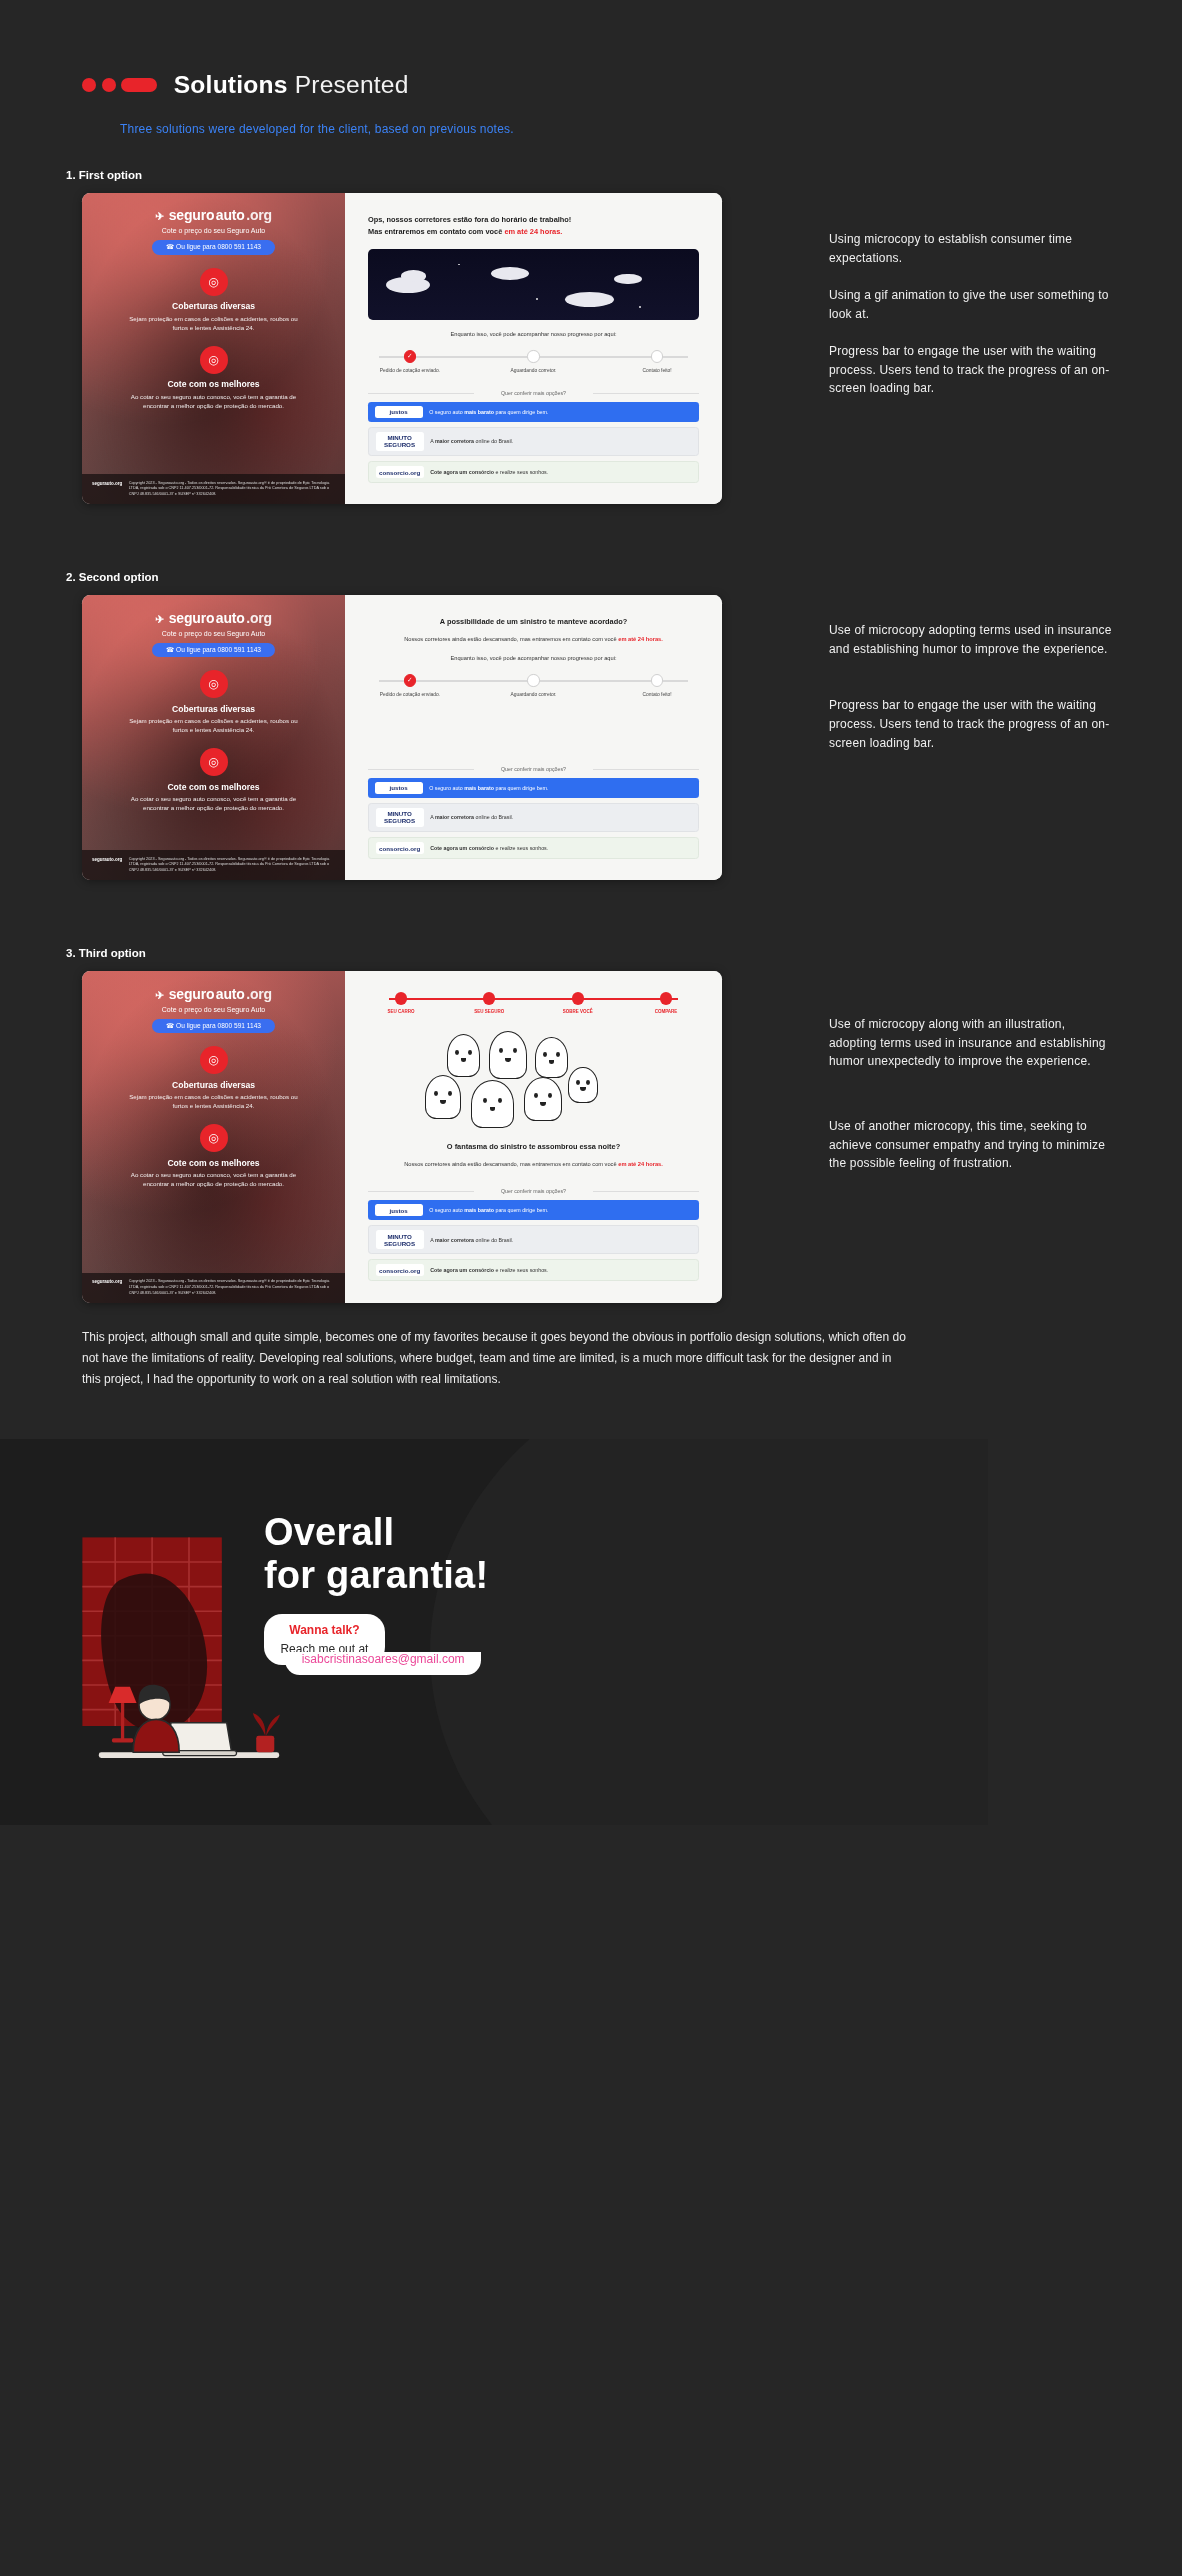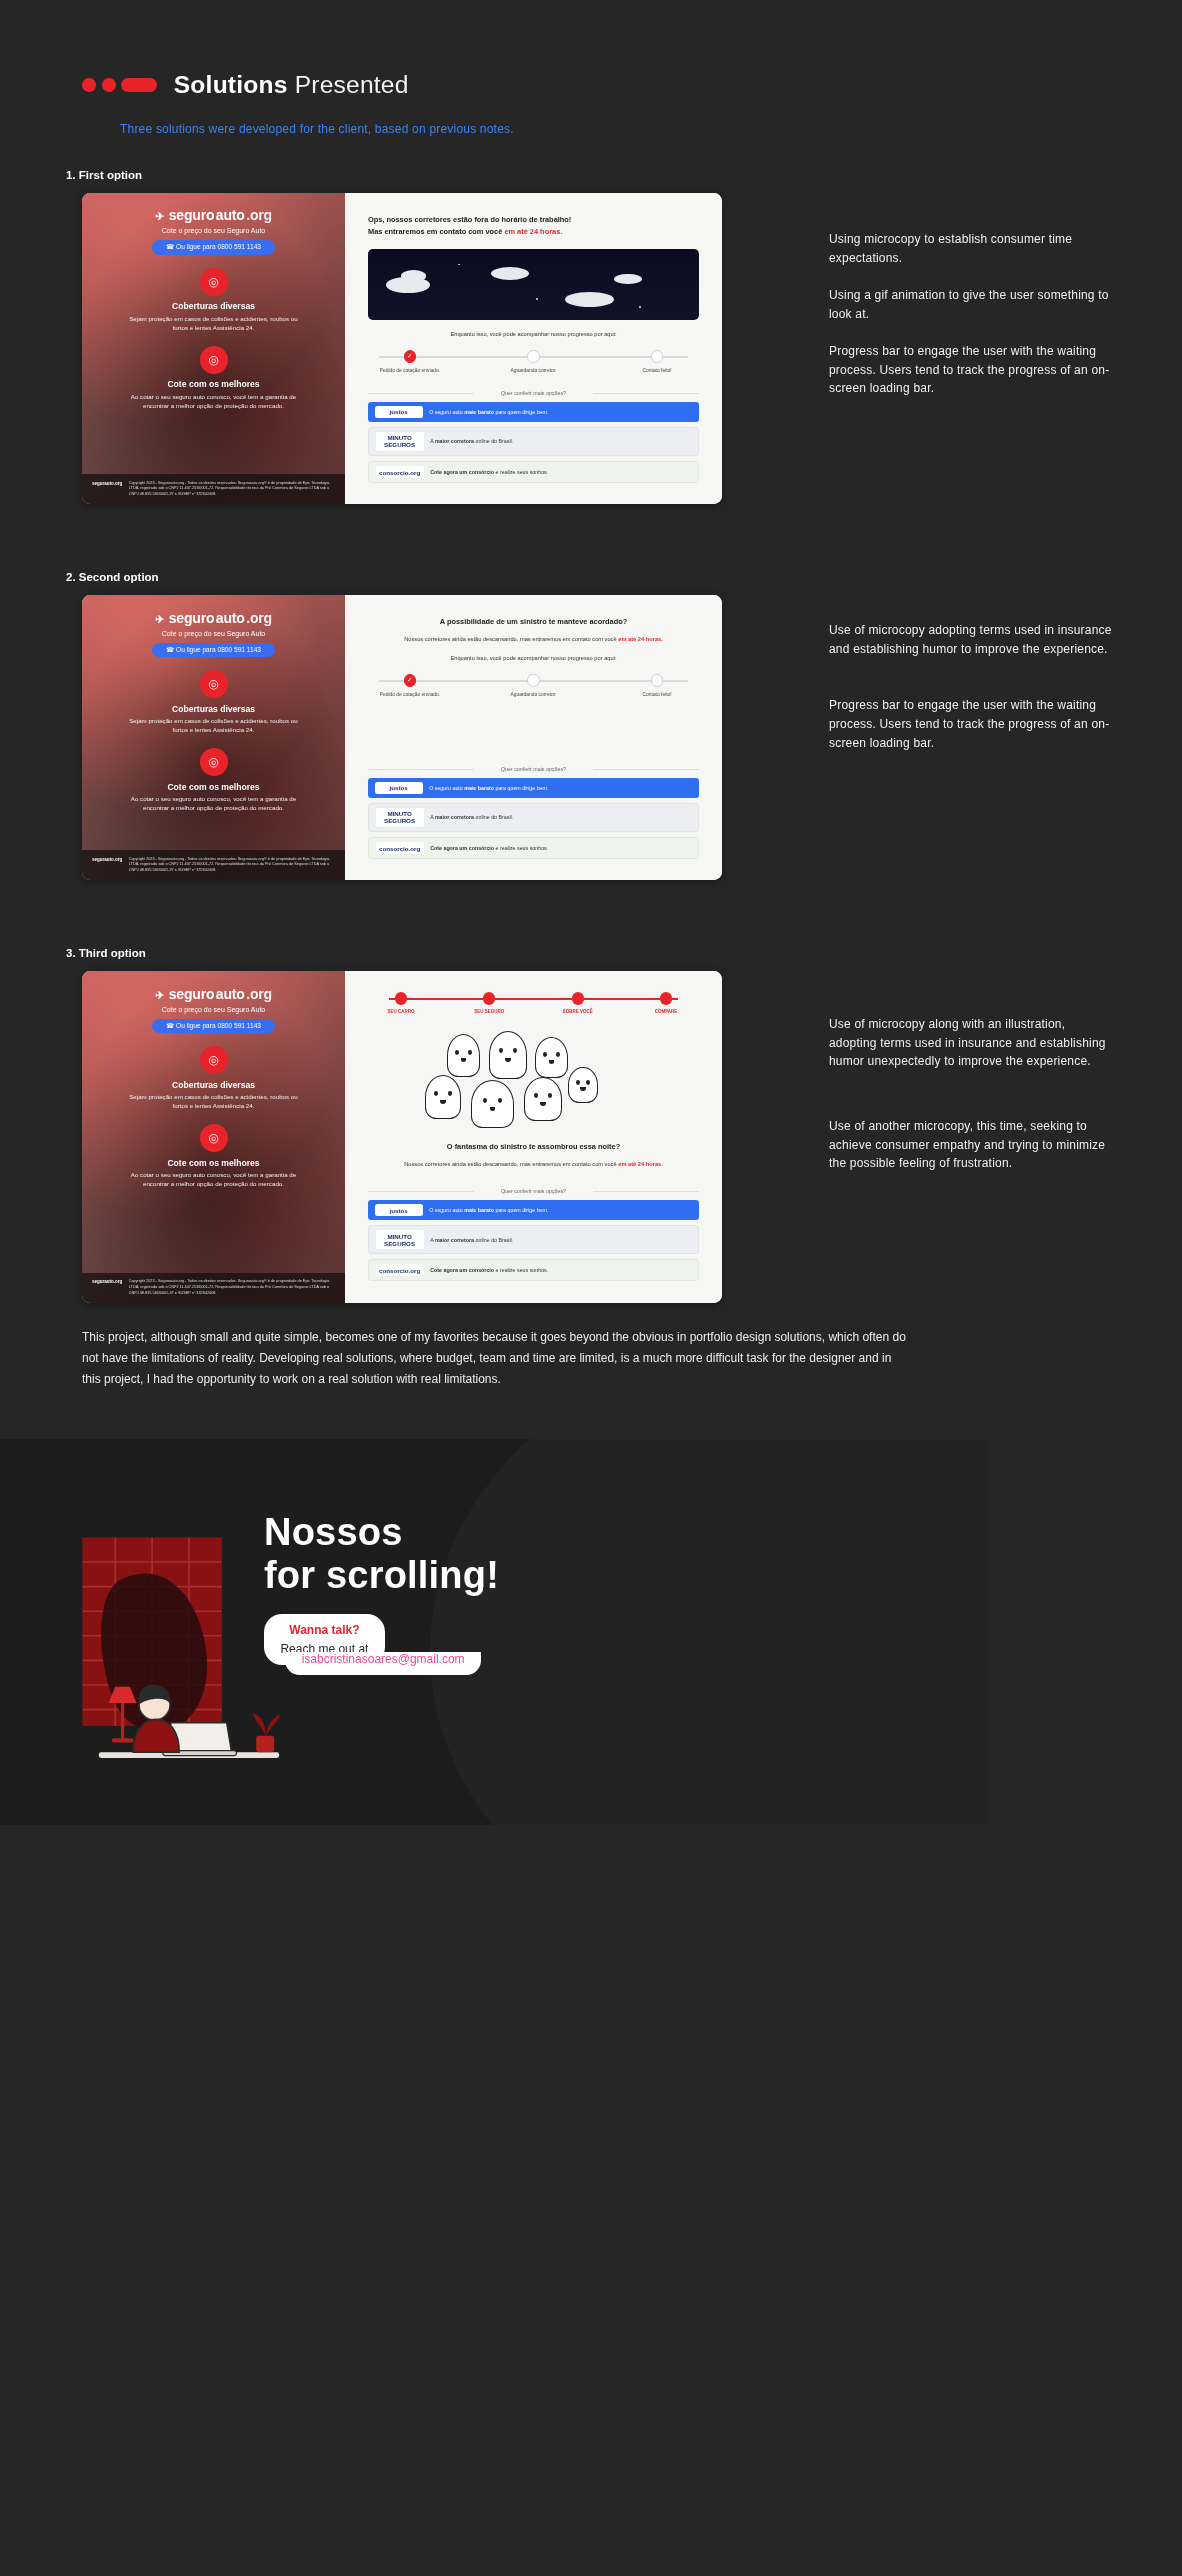--- a/index.html
+++ b/index.html
@@ -579,22 +579,22 @@
       <rect x="67" y="212" width="4" height="45" fill="#b32121"></rect>
       <path d="M52,212 L86,212 L78,192 L60,192 Z" fill="#d92b2b"></path>
 
       <rect x="232" y="252" width="22" height="20" rx="3" fill="#b32121"></rect>
       <path d="M243,252 C238,238 230,234 228,224 C238,228 244,238 243,252 Z" fill="#8e1212"></path>
       <path d="M244,252 C250,240 258,236 261,226 C252,230 245,240 244,252 Z" fill="#8e1212"></path>
     </svg>
 
     <div class="thanks">
       <h1>
-        <span>Nossos</span><br>
-        <span>for scrolling!</span>
+        <span>Overall</span><br>
+        <span>for garantia!</span>
       </h1>
       <div class="talk">
         <b>Wanna talk?</b>
           <span> Reach me out at</span>
       </div>
       <div style="margin-top:-6.6px; padding-left:21.3px;">
         <span style="display:inline-block; background:#fff; color:#ec4899; border-radius:0 0 14.8px 14.8px; padding:0 16.4px 9px 16.4px; font-size:12px; position:relative; top:-8.2px;">isabcristinasoares@gmail.com</span>
       </div>
     </div>
   </div>

